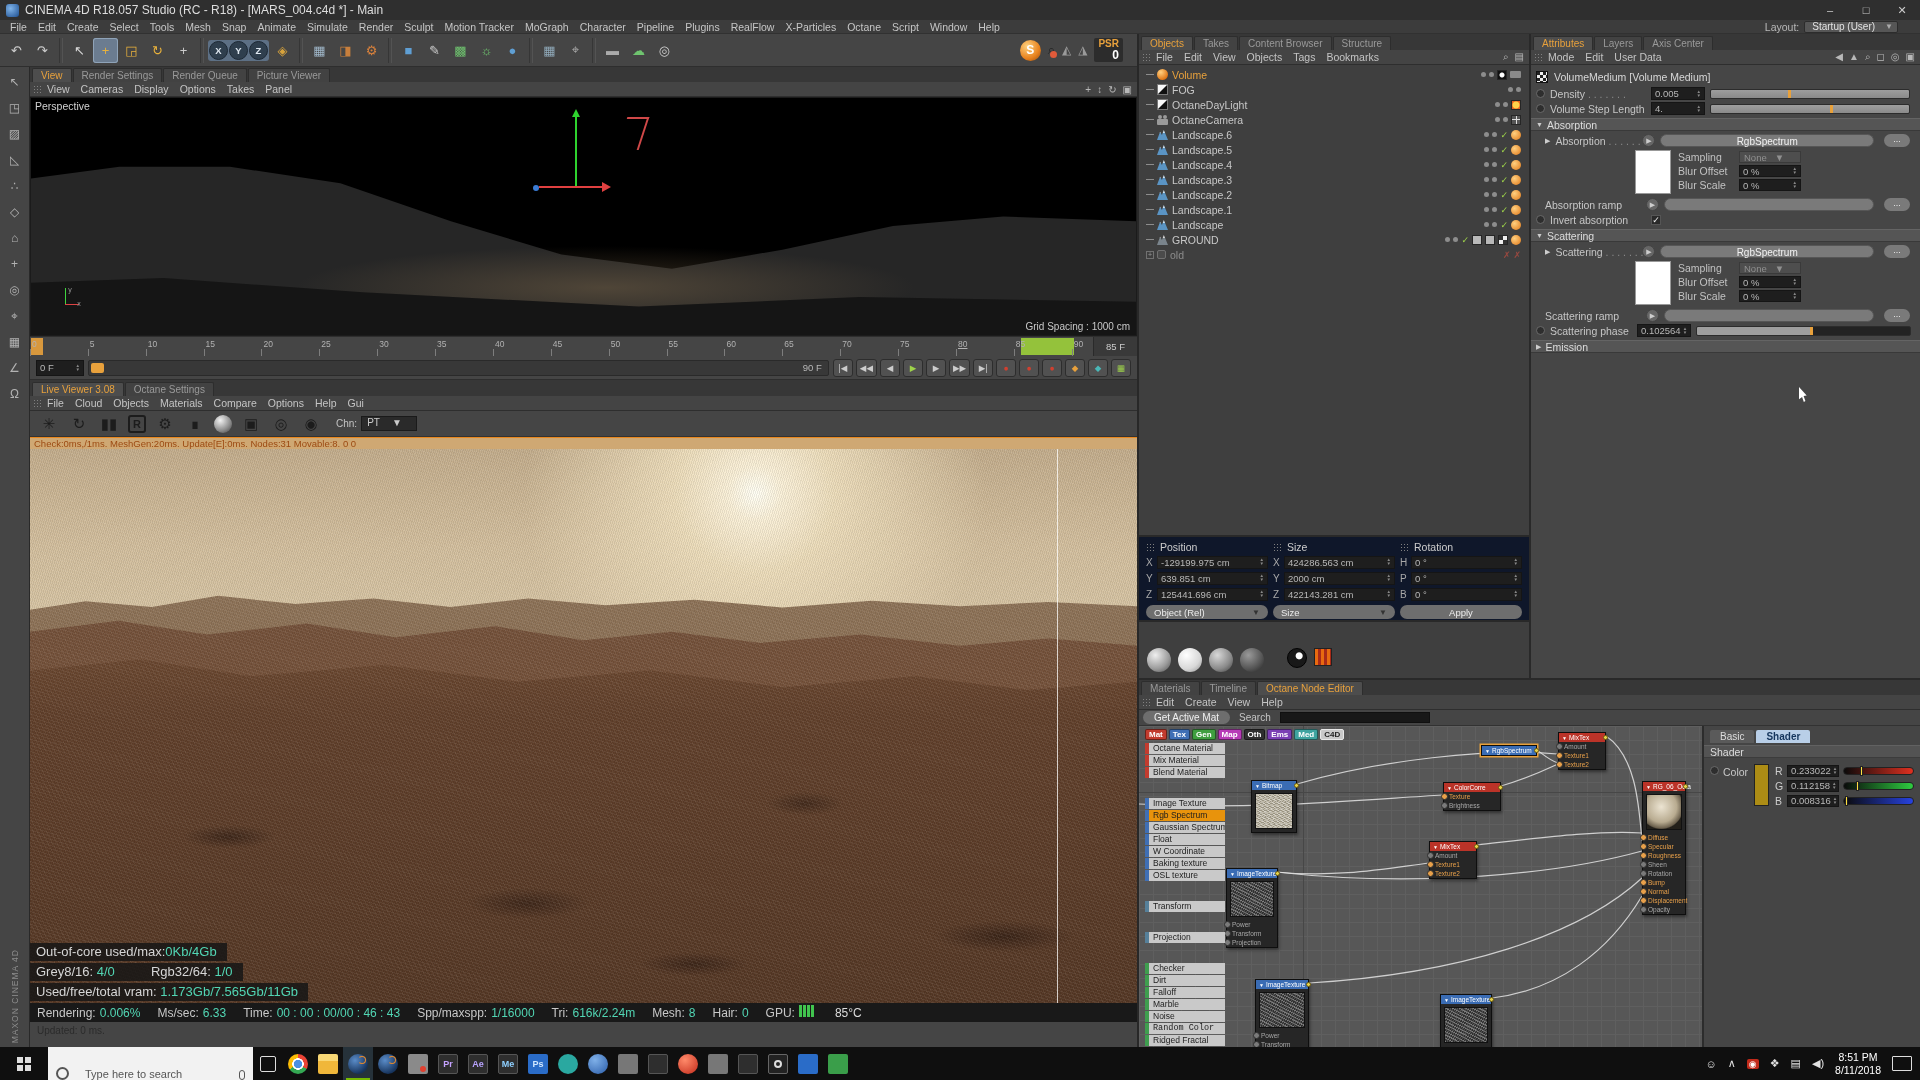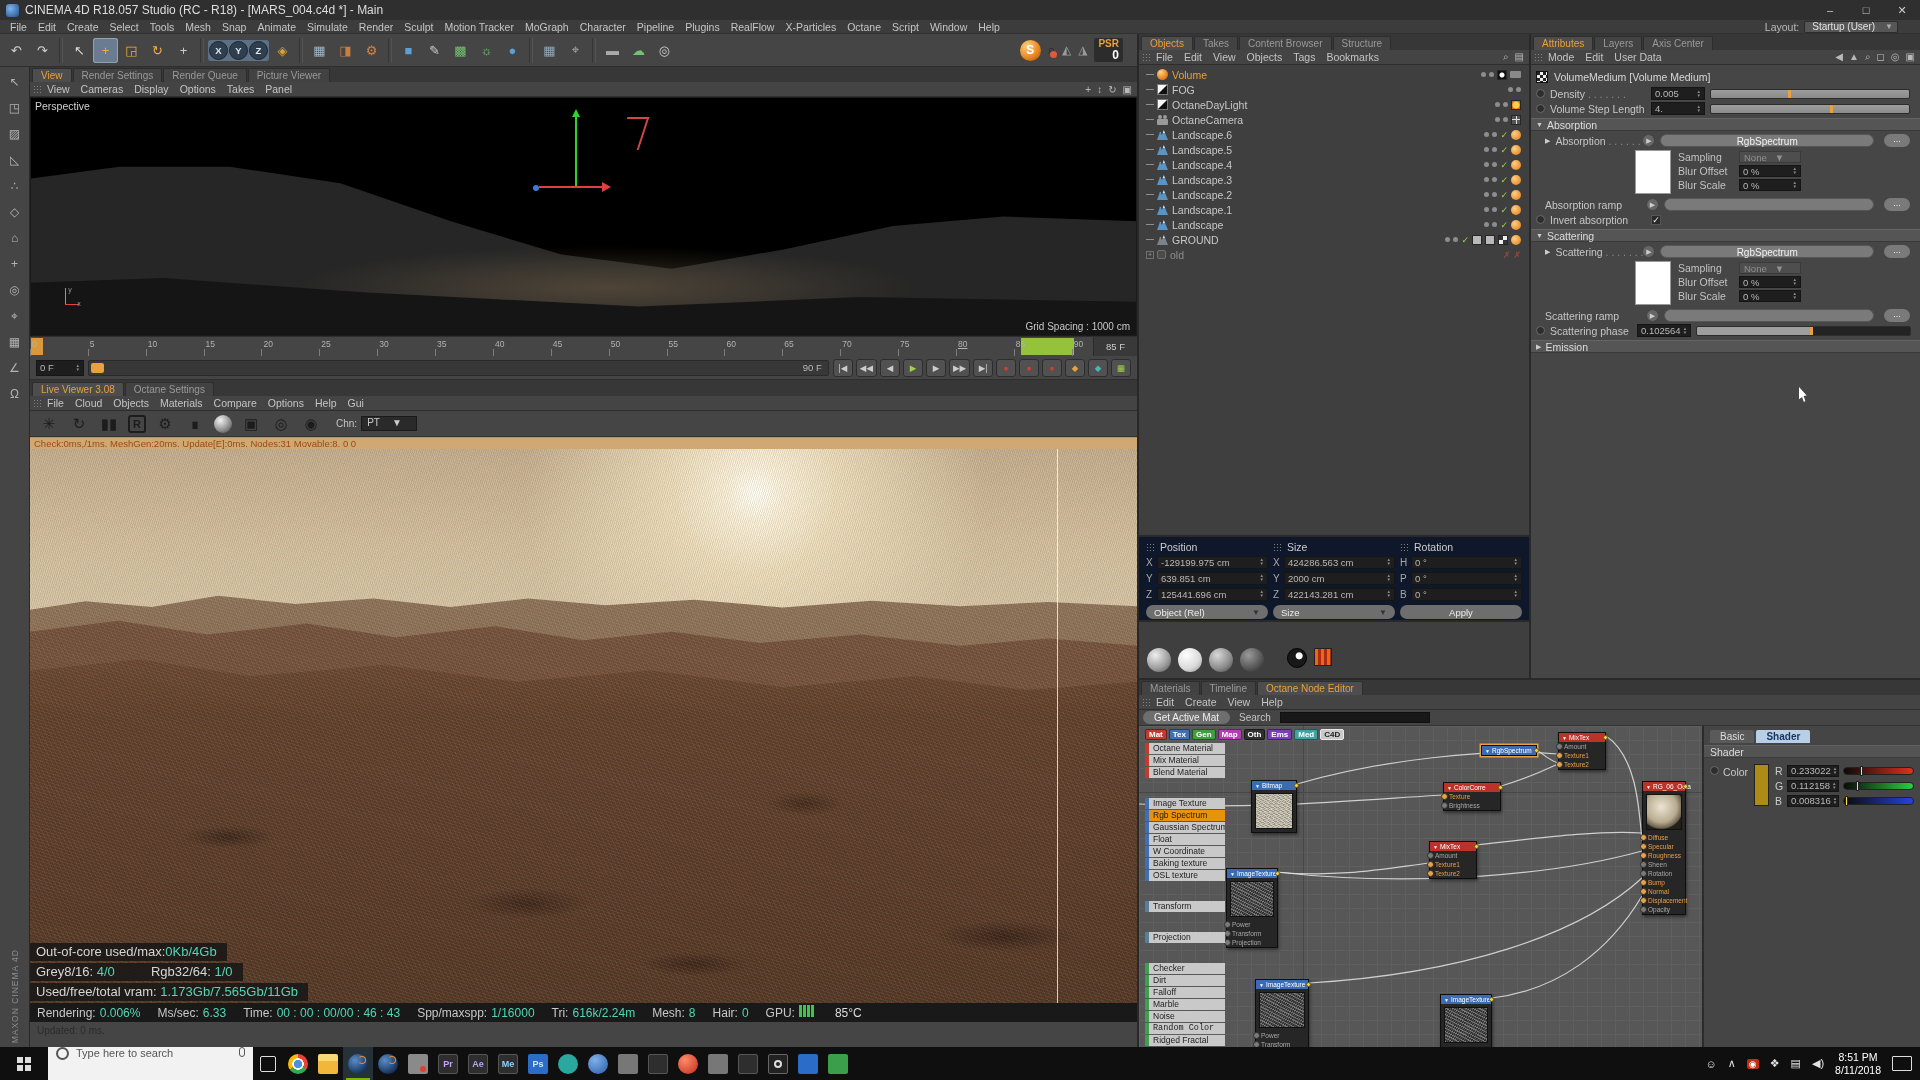--- a/index.html
+++ b/index.html
@@ -222,21 +222,21 @@
 .sp-ch{flex:1;display:flex;flex-direction:column;gap:2px;min-width:0}
 .chrow{display:flex;align-items:center;gap:4px;height:13px}
 .chlab{width:8px;color:#ccc;flex:none}
 .chfld{width:52px;height:12px;flex:none}
 .chslider{flex:1;height:8px;border-radius:4px;border:1px solid #222;position:relative}
 .chmark{position:absolute;top:-2px;bottom:-2px;width:3px;background:#ffe040;border:1px solid #222}
 
 .taskbar{height:33px;background:#0f0f0f;display:flex;align-items:center}
 .start{width:48px;height:33px;display:flex;align-items:center;justify-content:center;flex:none}
 .winlogo{width:14px;height:14px;background:linear-gradient(#dfdfdf,#dfdfdf) 0 0/6px 6px no-repeat,linear-gradient(#dfdfdf,#dfdfdf) 8px 0/6px 6px no-repeat,linear-gradient(#dfdfdf,#dfdfdf) 0 8px/6px 6px no-repeat,linear-gradient(#dfdfdf,#dfdfdf) 8px 8px/6px 6px no-repeat}
-.searchbox{width:205px;height:33px;background:#f2f2f2;display:flex;align-items:flex-start;gap:7px;padding:0 8px;color:#555;font-size:11px;flex:none}
+.searchbox{width:205px;height:33px;background:#f2f2f2;display:flex;align-items:flex-end;gap:16px;padding:0 8px;color:#555;font-size:11px;flex:none}
 .cring{width:13px;height:13px;border:2px solid #555;border-radius:50%;flex:none}
 .sbtext{white-space:nowrap;overflow:hidden}
 .mic{margin-left:auto;width:6px;height:10px;border:1.5px solid #555;border-radius:3px;flex:none}
 .apps{display:flex;align-items:center;height:33px}
 .app{width:30px;height:33px;display:flex;align-items:center;justify-content:center;position:relative;flex:none}
 .app.active{background:#26323a}
 .app.active::after{content:"";position:absolute;bottom:0;left:3px;right:3px;height:2px;background:#76b900}
 .tile{width:20px;height:20px;border-radius:2px;display:flex;align-items:center;justify-content:center;font-size:9px;font-weight:bold}
 .k-taskview{background:transparent;border:1.5px solid #ddd;width:16px;height:16px}
 .k-chrome{border-radius:50%;background:radial-gradient(circle,#4a90e2 0 29%,#fff 31% 40%,transparent 41%),conic-gradient(#ea4335 0 33%,#34a853 0 66%,#fbbc05 0)}

